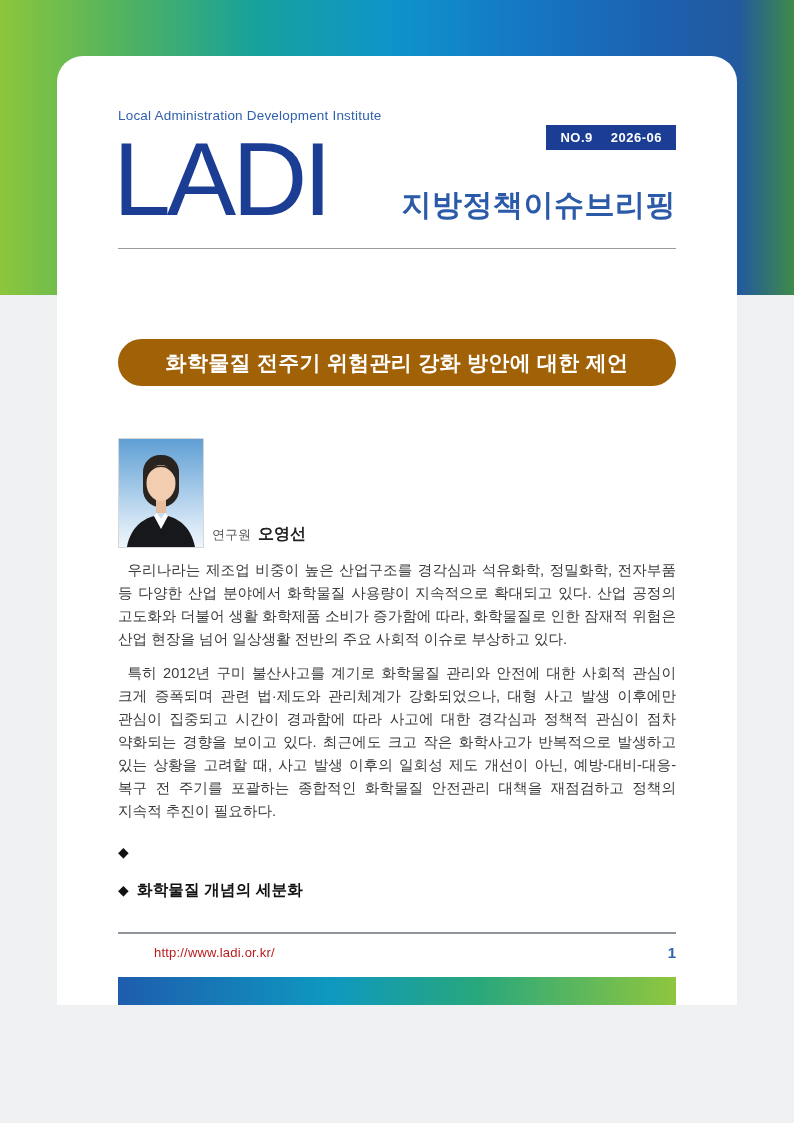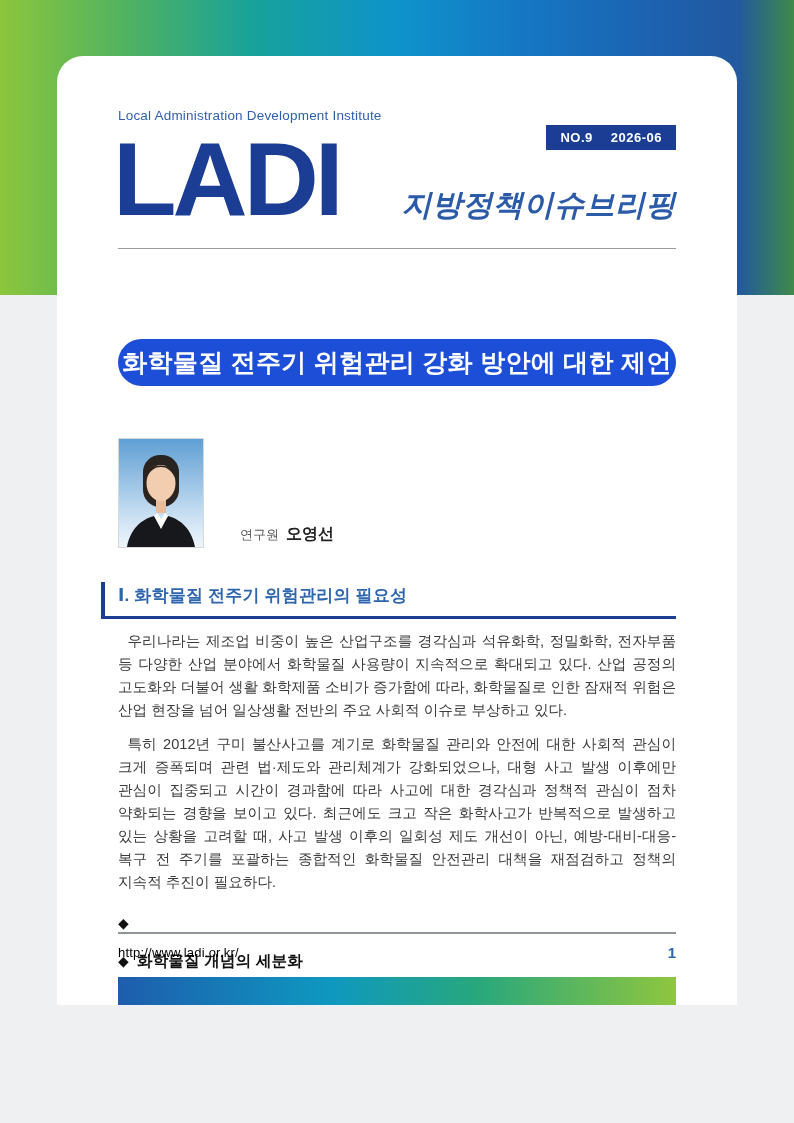--- a/index.html
+++ b/index.html
@@ -16,38 +16,38 @@
   }
   .card{
     position:absolute;left:57px;top:56px;width:680px;height:949px;
     background:#ffffff;border-radius:26px 26px 0 0;
     box-sizing:border-box;padding:52px 61px 0 61px;
   }
   
   .institute{font-size:13.5px;color:#2f5fae;letter-spacing:.2px;font-weight:500;}
   .logo-row{display:flex;align-items:flex-end;margin-top:2px;}
   .logo{
-    font-size:104px;font-weight:700;color:#1b3e94;line-height:.92;
+    font-size:104px;font-weight:400;color:#1b3e94;line-height:.92;
     letter-spacing:-4px;margin-left:-5px;
   }
   .right-col{flex:1;display:flex;flex-direction:column;align-items:flex-end;padding-bottom:2px;gap:21px;}
   .badge{
     background:#1b3e94;color:#fff;font-size:13px;font-weight:700;
     padding:5px 14px;display:flex;gap:18px;letter-spacing:.5px;
   }
-  .brief-title{font-size:30px;font-weight:800;color:#2b5aa9;margin-top:14px;letter-spacing:.5px;font-style:italic;}
+  .brief-title{font-size:30px;font-weight:800;color:#2b5aa9;margin-top:14px;letter-spacing:.5px;}
   .masthead-rule{border:none;border-top:1.5px solid #9b9b9b;margin:20px 0 0 0;}
   
   .title-pill{
-    margin-top:90px;background:#1d4ed8;border-radius:24px;height:47px;
+    margin-top:90px;background:#a16207;border-radius:24px;height:47px;
     display:flex;align-items:center;justify-content:center;
-    color:#fff;font-size:25px;font-weight:800;letter-spacing:.3px;
+    color:#fff;font-size:21px;font-weight:800;letter-spacing:.3px;
   }
   
-  .author-block{margin-top:52px;display:flex;align-items:flex-end;gap:36px;height:110px;}
+  .author-block{margin-top:52px;display:flex;align-items:flex-end;gap:8px;height:110px;}
   .photo-frame{width:86px;height:110px;border:1px solid #d8d8d8;box-sizing:border-box;flex:0 0 auto;}
   .caption{padding-bottom:3px;font-size:13px;color:#555;}
   .caption .name{font-size:16px;font-weight:800;color:#222;margin-left:7px;}
   
   .section-heading{
     margin:34px 0 0 -17px;border-left:4px solid #1b3e94;border-bottom:3px solid #1b3e94;
     padding:2px 0 9px 13px;font-size:17px;font-weight:800;color:#2e66ae;letter-spacing:.2px;
   }
   .body-para{
     margin:11px 0;font-size:14.6px;line-height:1.58;color:#3b3b3b;
@@ -57,21 +57,21 @@
     margin:20px 0 4px 0;font-size:15.5px;font-weight:800;color:#111;letter-spacing:.2px;
     display:flex;align-items:center;gap:8px;
   }
   .sub-heading .bullet{font-size:14px;}
   
   .footer{
     position:absolute;left:61px;right:61px;bottom:44px;
     border-top:2px solid #8f959b;padding-top:10px;
     display:flex;justify-content:space-between;align-items:center;
   }
-  .footer-url{font-size:13px;color:#000000;letter-spacing:.2px;}
+  .footer-url{font-size:13px;color:#b91c1c;letter-spacing:.2px;margin-left:36px;}
   .page-number{font-size:15px;font-weight:700;color:#2e66ae;}
   .bottom-strip{
     position:absolute;left:61px;right:61px;bottom:0;height:28px;
     background:linear-gradient(90deg,#1e5dad 0%,#0e98c0 38%,#27a77d 64%,#8fc63e 100%);
   }
 </style>
 </head>
 <body>
 
 <div class="page">
@@ -113,21 +113,20 @@
           <path d="M27,40 C26,22 58,22 57,40 C52,31 48,28 42,28 C36,28 31,31 27,40 Z" fill="#2a2420"></path>
           <path d="M8,108 C12,86 27,79 35,77 L42,84 L49,77 C57,79 72,86 76,108 Z" fill="#17181c"></path>
           <path d="M35,77 L42,90 L49,77 L46,74 L42,80 L38,74 Z" fill="#ffffff"></path>
         </svg>
       </div>
       <div class="caption">
         <span>연구원</span><span class="name">오영선</span>
       </div>
     </div>
 
-    <div class="section-heading">Ⅰ. 화학물질 전주기 위험관리의 필요성</div>
 
     <p class="body-para">우리나라는 제조업 비중이 높은 산업구조를 경각심과 석유화학, 정밀화학, 전자부품 등 다양한 산업 분야에서 화학물질 사용량이 지속적으로 확대되고 있다. 산업 공정의 고도화와 더불어 생활 화학제품 소비가 증가함에 따라, 화학물질로 인한 잠재적 위험은 산업 현장을 넘어 일상생활 전반의 주요 사회적 이슈로 부상하고 있다.</p>
     <p class="body-para">특히 2012년 구미 불산사고를 계기로 화학물질 관리와 안전에 대한 사회적 관심이 크게 증폭되며 관련 법·제도와 관리체계가 강화되었으나, 대형 사고 발생 이후에만 관심이 집중되고 시간이 경과함에 따라 사고에 대한 경각심과 정책적 관심이 점차 약화되는 경향을 보이고 있다. 최근에도 크고 작은 화학사고가 반복적으로 발생하고 있는 상황을 고려할 때, 사고 발생 이후의 일회성 제도 개선이 아닌, 예방-대비-대응-복구 전 주기를 포괄하는 종합적인 화학물질 안전관리 대책을 재점검하고 정책의 지속적 추진이 필요하다.</p>
 
     <div class="sub-heading">
       <span class="bullet">◆</span>
     </div>
 
     <div class="sub-heading">
       <span class="bullet">◆</span>

